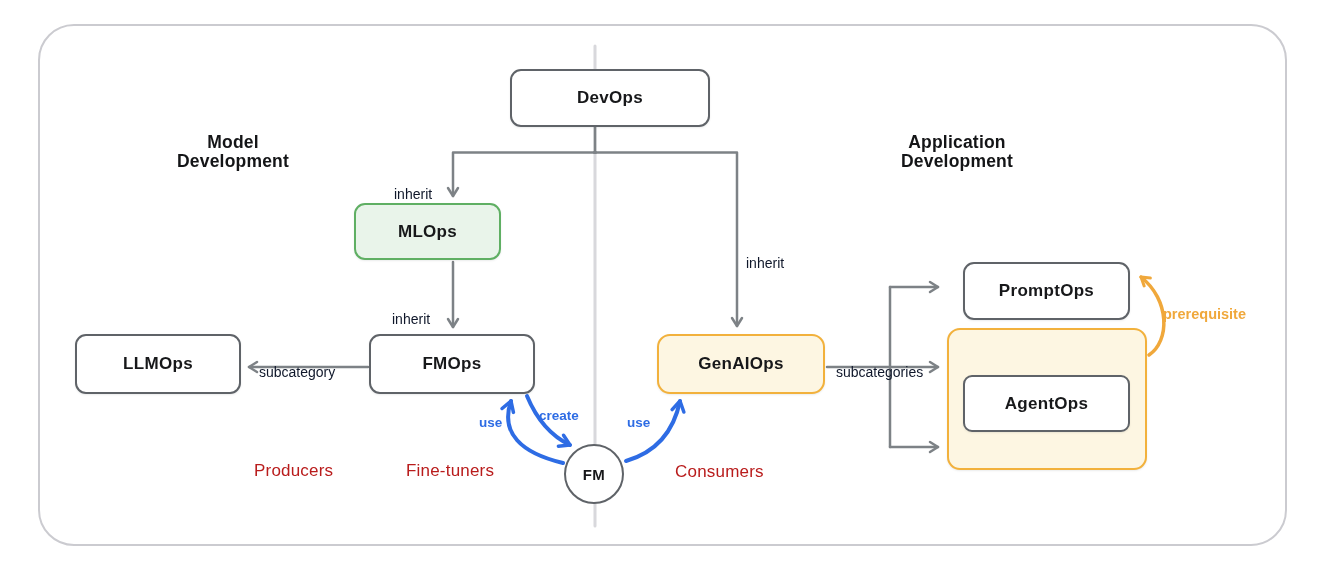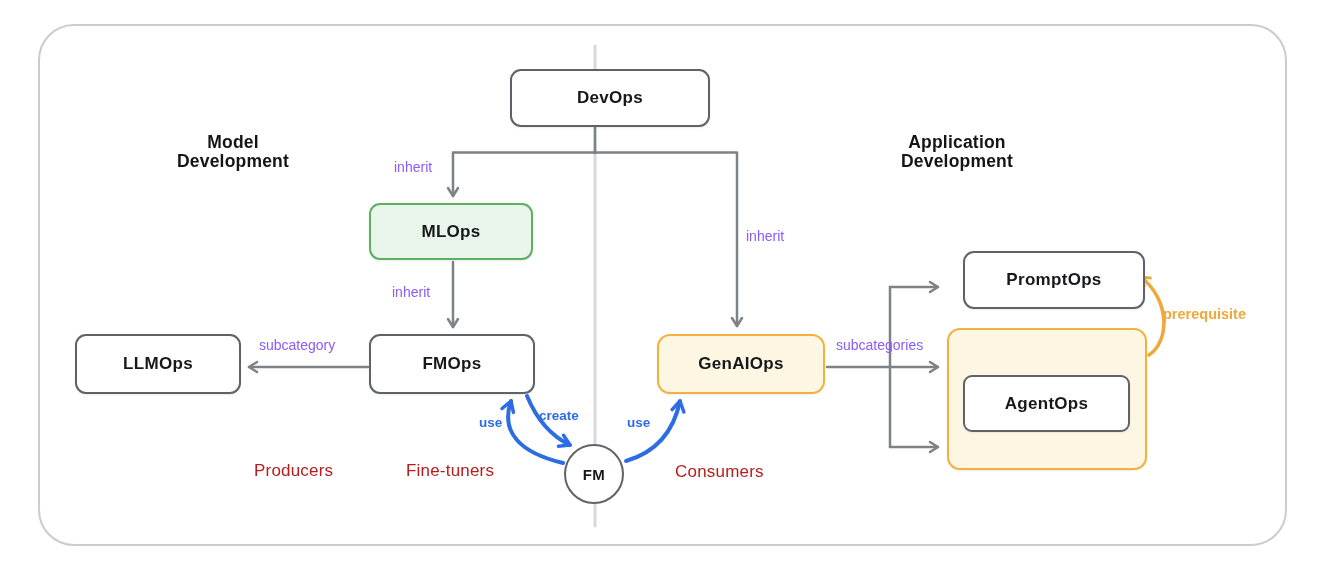--- a/index.html
+++ b/index.html
@@ -66,21 +66,21 @@
     font-size: 17.5px; font-weight: 700; line-height: 1.1;
     color: #141517; letter-spacing: .2px;
   }
   .role-label {
     position: absolute;
     font-size: 17px; font-weight: 400;
     color: #b91c1c; letter-spacing: .2px;
   }
   .edge-label {
     position: absolute;
-    font-size: 14px; font-weight: 500; color: #8b5cf6;
+    font-size: 14px; font-weight: 500; color: #0f172a; margin-top: 27px;
   }
   .blue-label {
     position: absolute;
     font-size: 13.5px; font-weight: 600; color: var(--blue, #2e6ce4);
   }
   .orange-label {
     position: absolute;
     font-size: 14.5px; font-weight: 600; color: var(--orange, #f0a83b);
   }
 </style>
@@ -121,29 +121,29 @@
 
     <path class="wire-blue" d="M563 463 C521 453 500 433 511 401" marker-end="url(#m-blue)"></path>
     <path class="wire-blue" d="M527 396 C537 420 551 436 570 445" marker-end="url(#m-blue)"></path>
     <path class="wire-blue" d="M626 461 C657 452 674 430 680 401" marker-end="url(#m-blue)"></path>
 
     <path class="wire-orange" d="M1149 355 C1170 341 1170 300 1141 277" marker-end="url(#m-orange)"></path>
   </svg>
 
   <div class="node" style="left:510px; top:69px; width:200px; height:58px;">DevOps</div>
 
-  <div class="node green" style="left:369px; top:203px; width:164px; height:57px;">MLOps</div>
+  <div class="node green" style="left:354px; top:203px; width:147px; height:57px;">MLOps</div>
 
   <div class="node" style="left:75px; top:334px; width:166px; height:60px;">LLMOps</div>
 
   <div class="node" style="left:369px; top:334px; width:166px; height:60px;">FMOps</div>
 
   <div class="node yellow" style="left:657px; top:334px; width:168px; height:60px;border-radius:13px;">GenAIOps</div>
 
-  <div class="node" style="left:963px; top:251px; width:182px; height:58px;">PromptOps</div>
+  <div class="node" style="left:963px; top:262px; width:167px; height:58px;">PromptOps</div>
 
   <div class="group" style="left:947px; top:328px; width:200px; height:142px;"></div>
 
   <div class="node" style="left:963px; top:337px; width:167px; height:57px; border-radius:9px;margin-top:38px;">AgentOps</div>
 
 
   <div class="circle" style="left:564px; top:444px;">FM</div>
 
   <div class="section-label" style="left:153px; top:133px;text-align:center;">Model Development</div>
   <div class="section-label" style="left:877px; top:133px;">Application Development</div>

